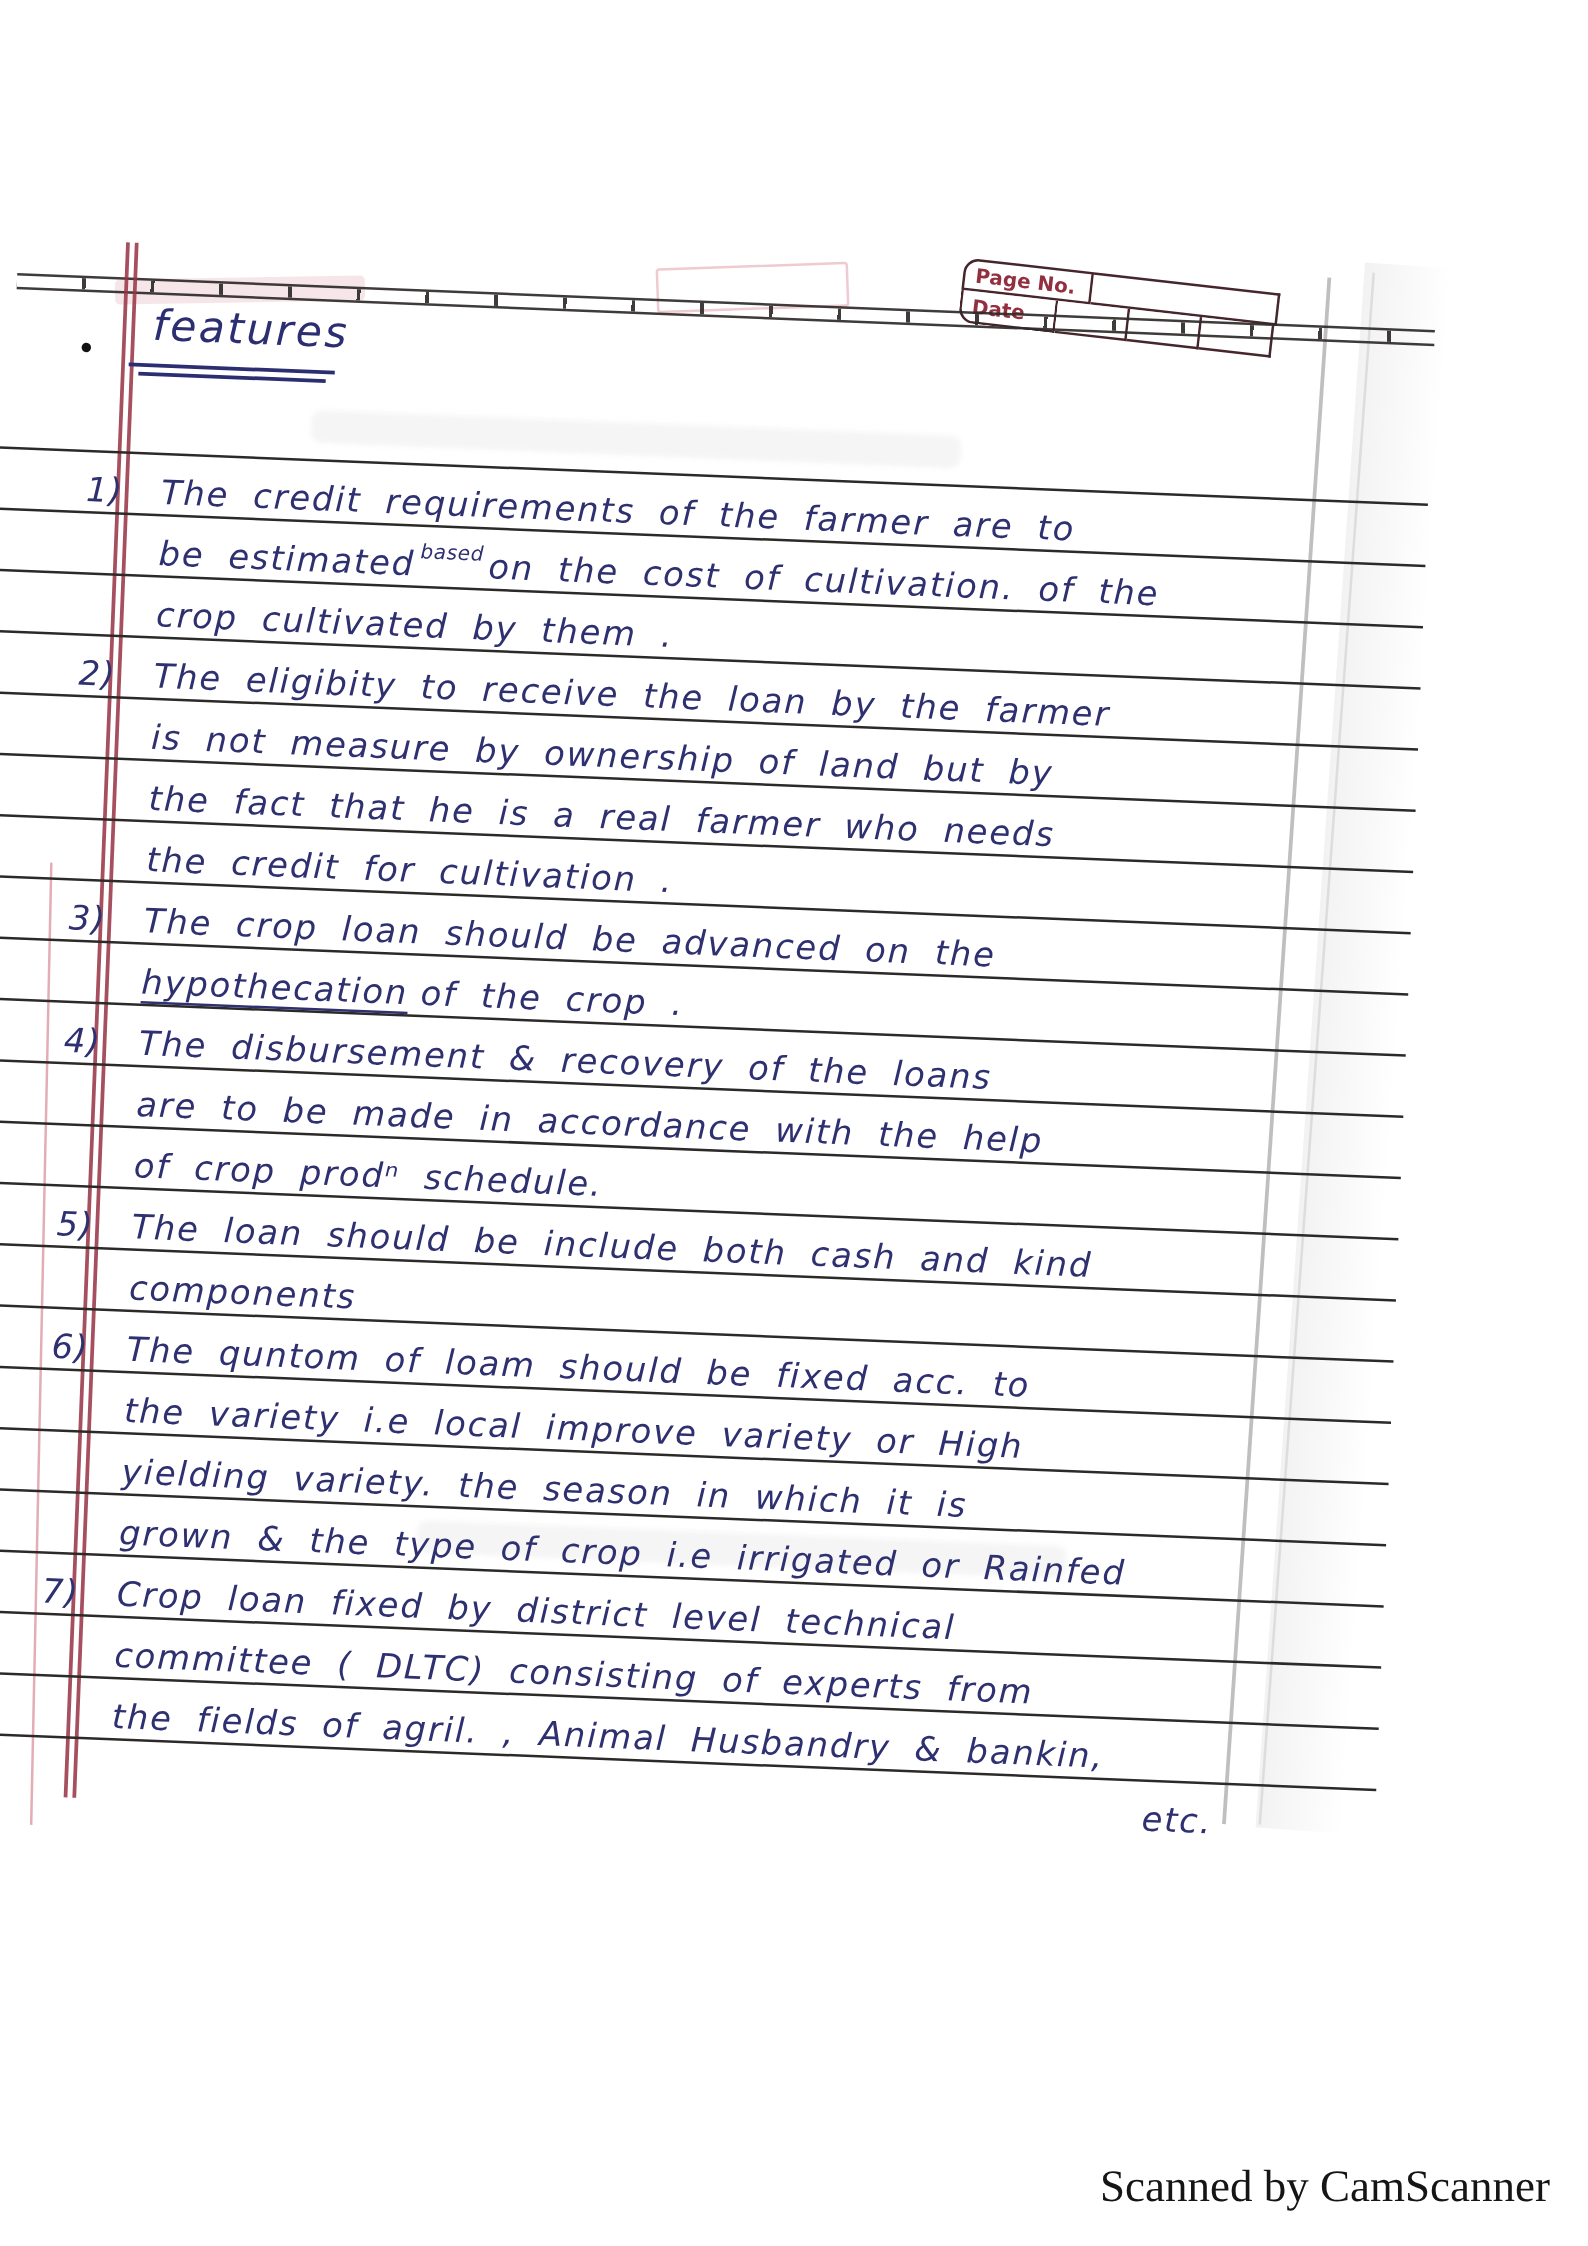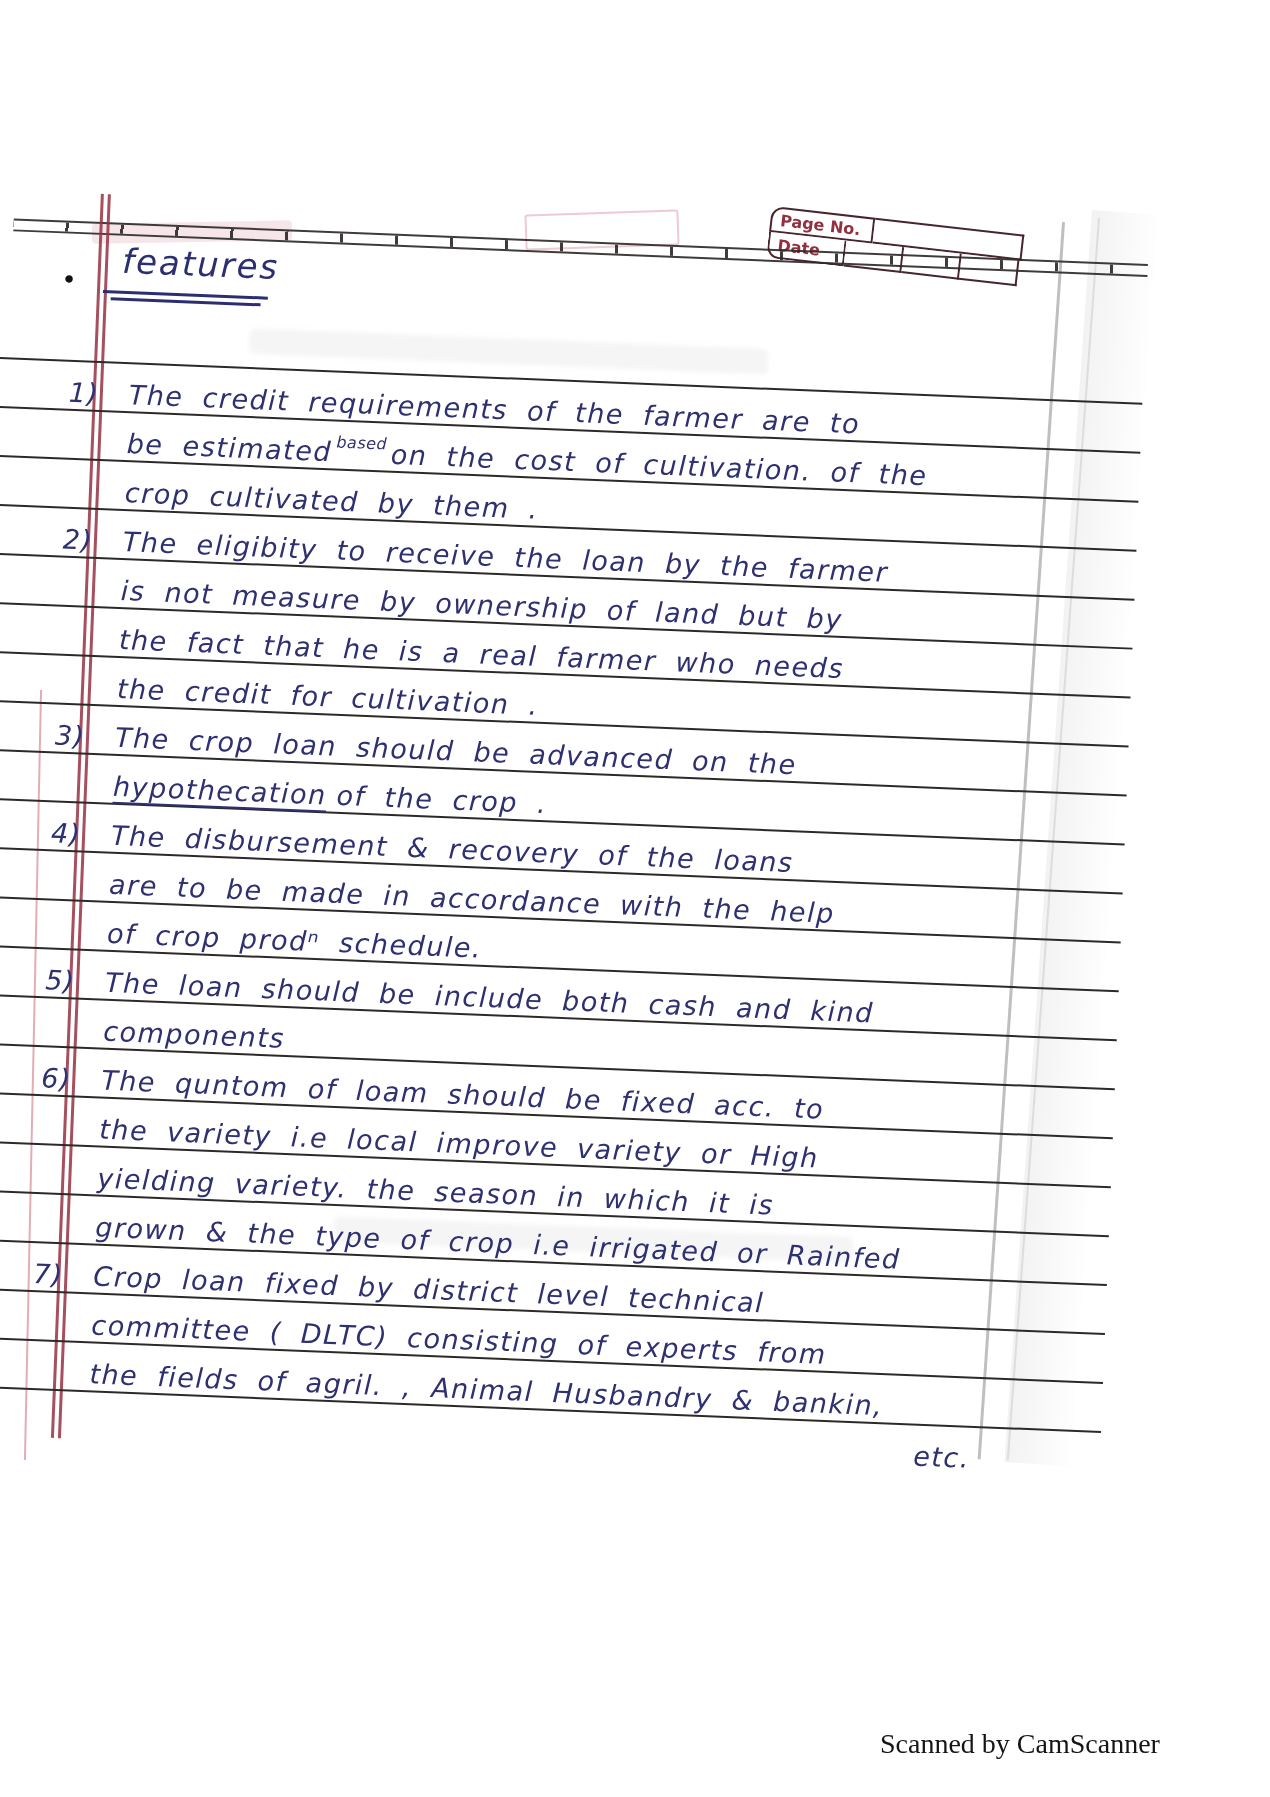--- a/index.html
+++ b/index.html
@@ -75,21 +75,21 @@
     background:#8a8a8a;opacity:.55;transform:rotate(3.9deg);transform-origin:top left;}
   .page-edge2{position:absolute;left:1098px;top:218px;width:2px;height:1245px;
     background:#bbbbbb;opacity:.4;transform:rotate(4.2deg);transform-origin:top left;}
   .crease-shade{position:absolute;left:1092px;top:210px;width:70px;height:1255px;
     background:linear-gradient(90deg,rgba(0,0,0,.05),transparent);
     transform:rotate(4deg);transform-origin:top left;}
   
   .scanner-credit{
     position:absolute;left:880px;top:1728px;
     font-family:"Liberation Serif","DejaVu Serif",serif;
-    font-size:28px;color:#151515;
+    font-size:36px;color:#151515;
   }
 </style>
 </head>
 <body>
 
 <div class="pink-smudge"></div>
 <div class="pink-box"></div>
 <div class="left-edge-line"></div>
 <div class="crease-shade"></div>
 <div class="page-edge"></div>

